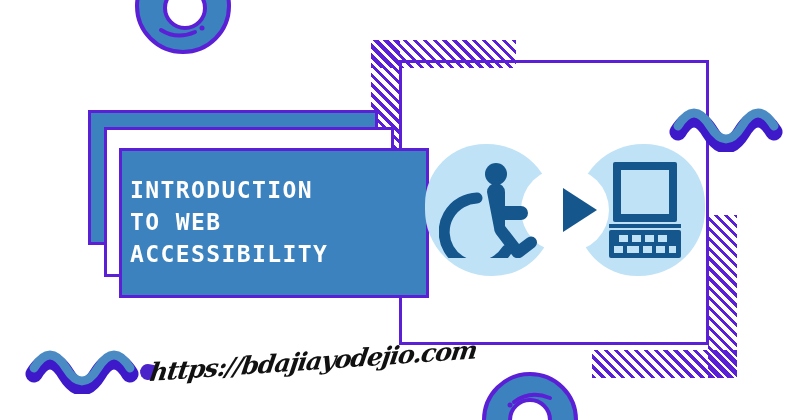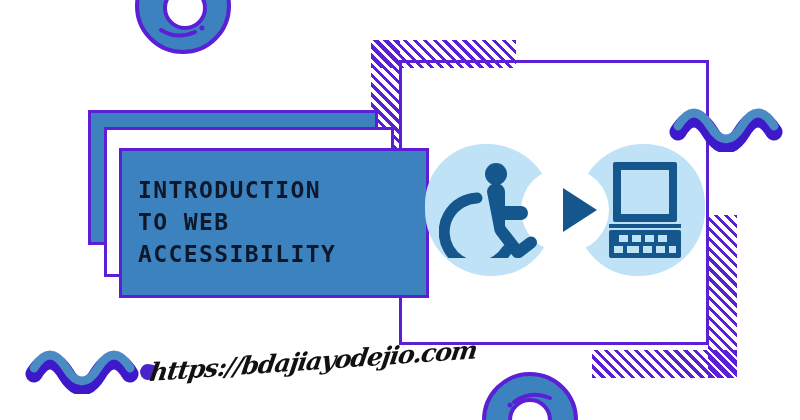--- a/index.html
+++ b/index.html
@@ -40,29 +40,29 @@
     border:3px solid #5B1FD6;
   }
   .card-back2{left:88px;top:110px;width:290px;height:135px;background:#3B82BE;}
   .card-back1{left:104px;top:127px;width:290px;height:150px;background:#ffffff;}
   .card-front{
     left:119px;top:148px;width:310px;height:150px;
     background:#3B82BE;
     display:flex;align-items:center;
   }
   .card-title{
-    color:#0f172a;
+    color:#ffffff;
     font-family:"DejaVu Sans Mono","Liberation Mono",monospace;
     font-weight:bold;
     font-size:23px;
     line-height:1.38;
     letter-spacing:1.4px;
     padding-left:8px;
     white-space:pre-line;
-    margin:8px;
+    margin:0;
   }
 
   
   .icon-cluster{position:absolute;left:425px;top:144px;width:280px;height:132px;}
   .icon-pill{
     position:absolute;top:0;width:128px;height:132px;
     background:#BFE2F7;
   }
   .pill-left{left:0;border-radius:66px 66px 66px 66px / 66px 66px 66px 66px;}
   .pill-right{left:152px;border-radius:66px;}

